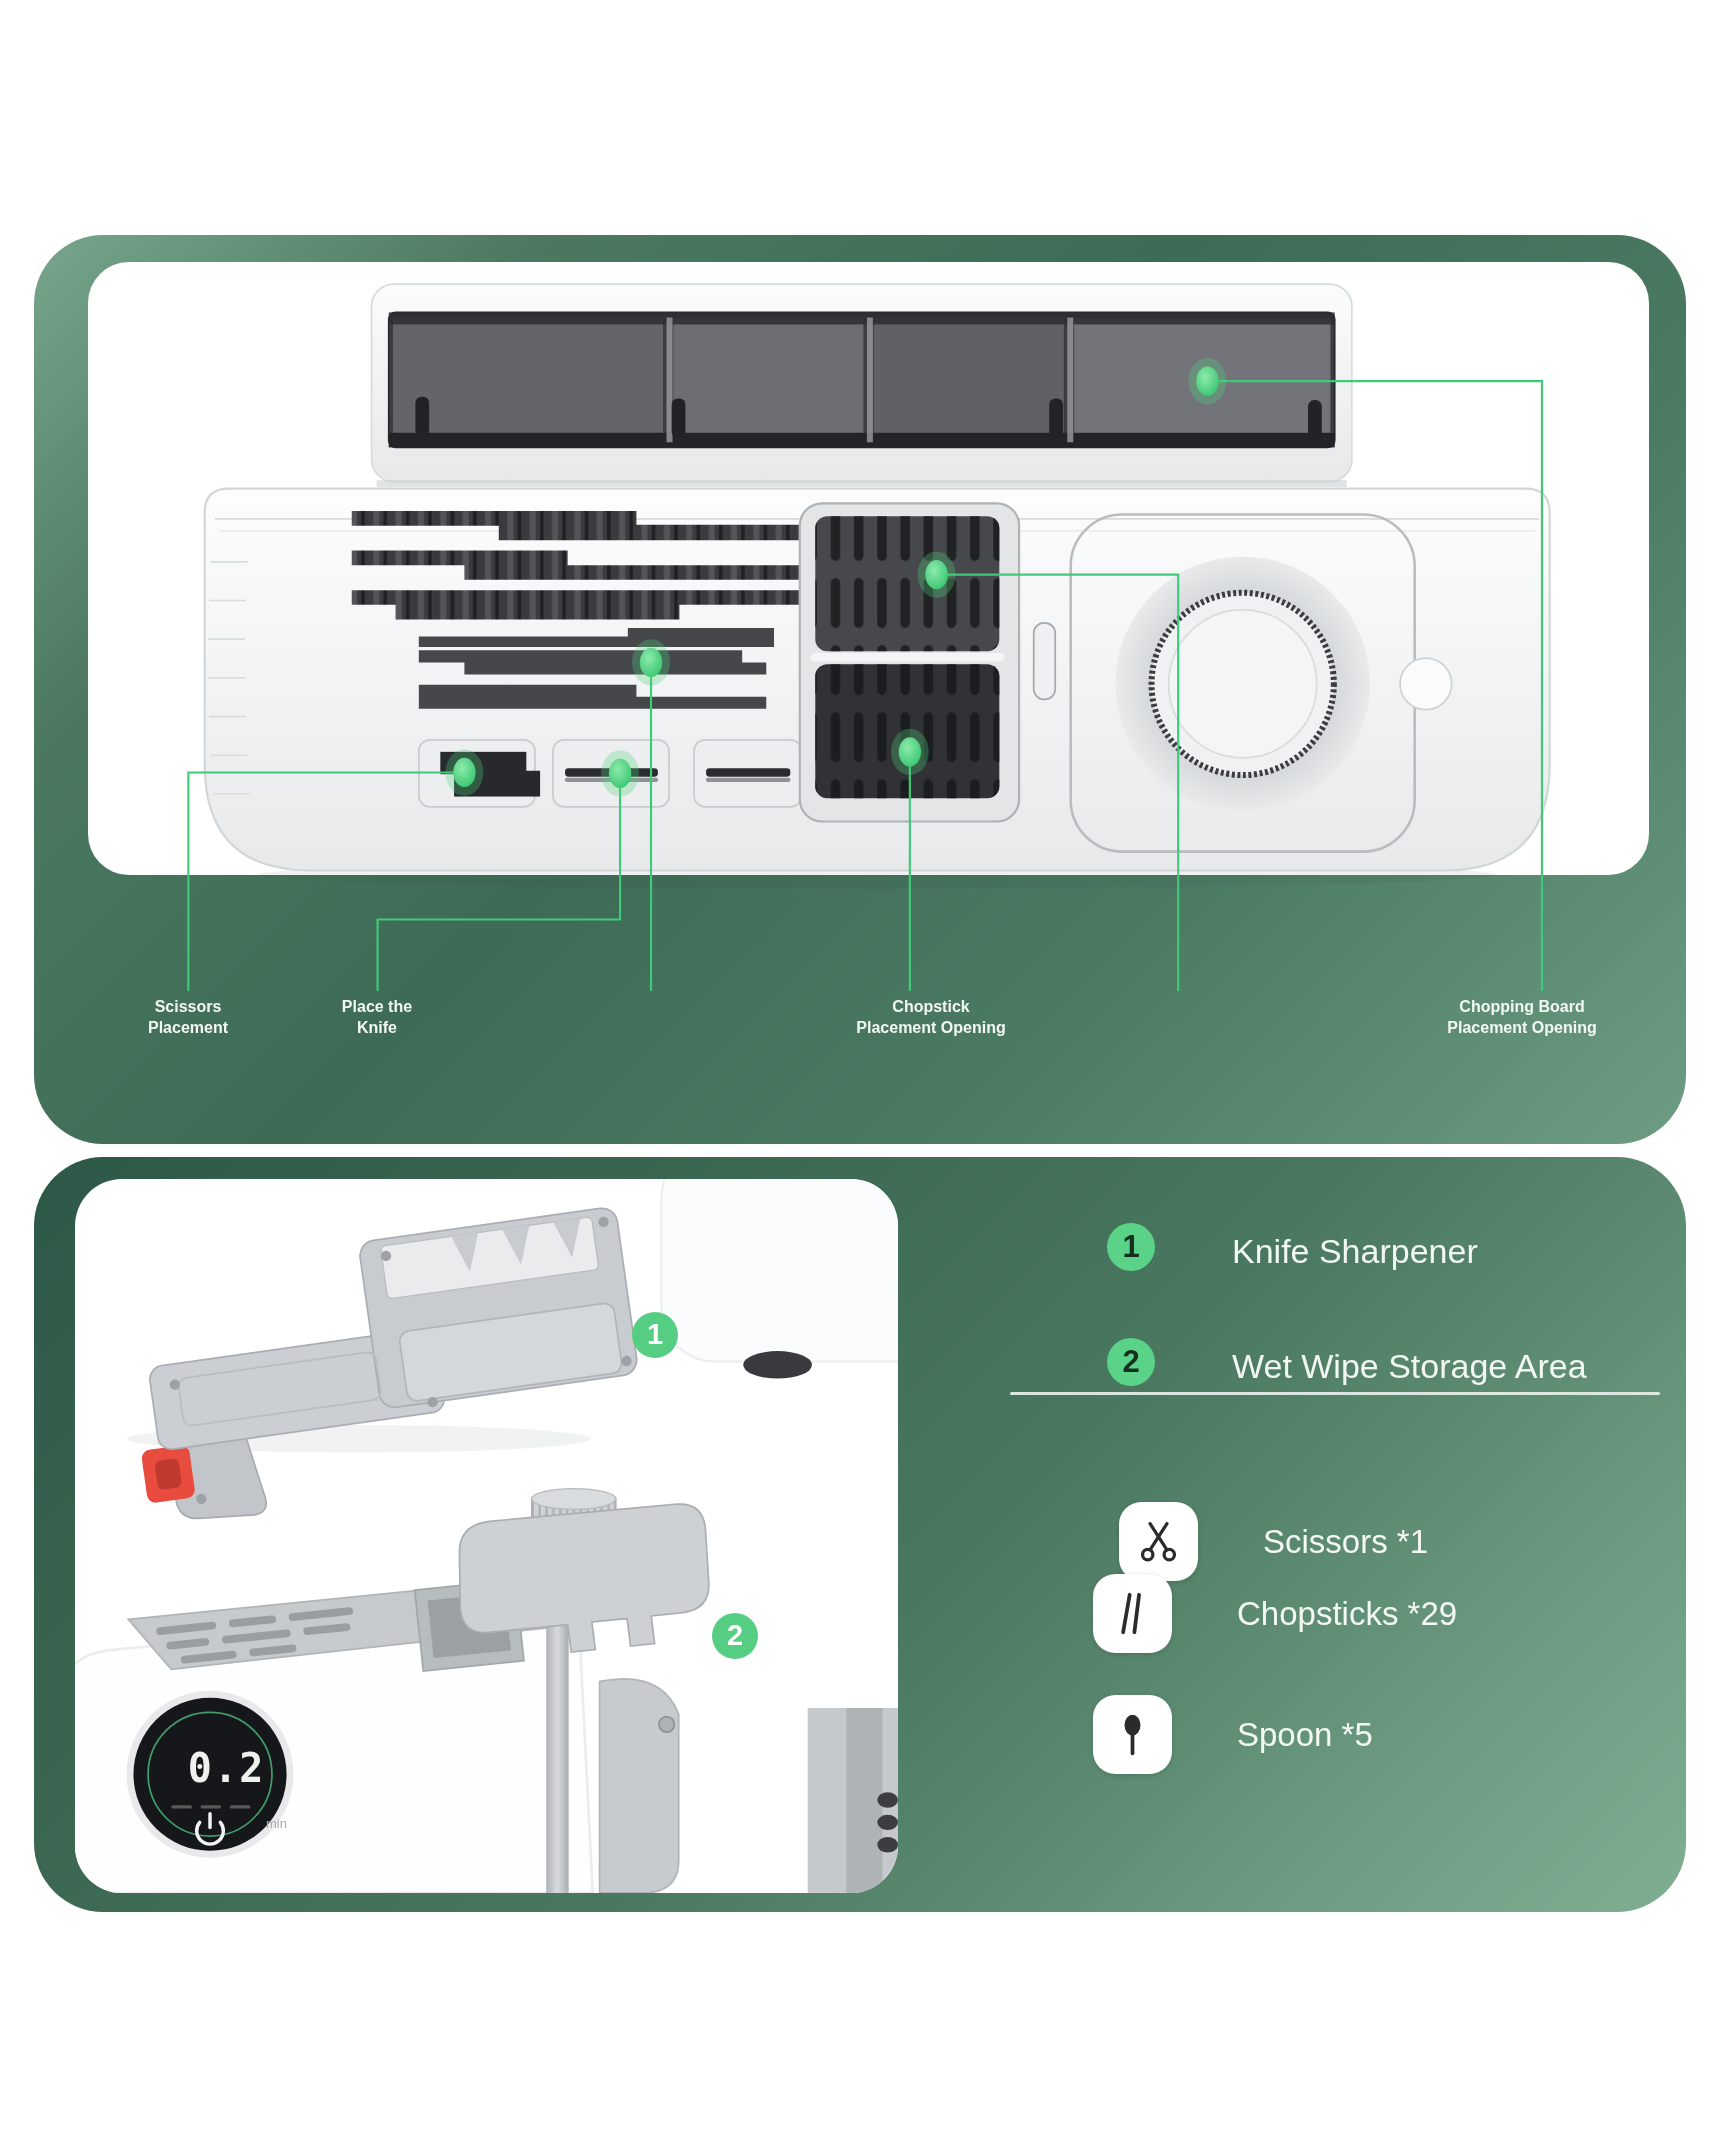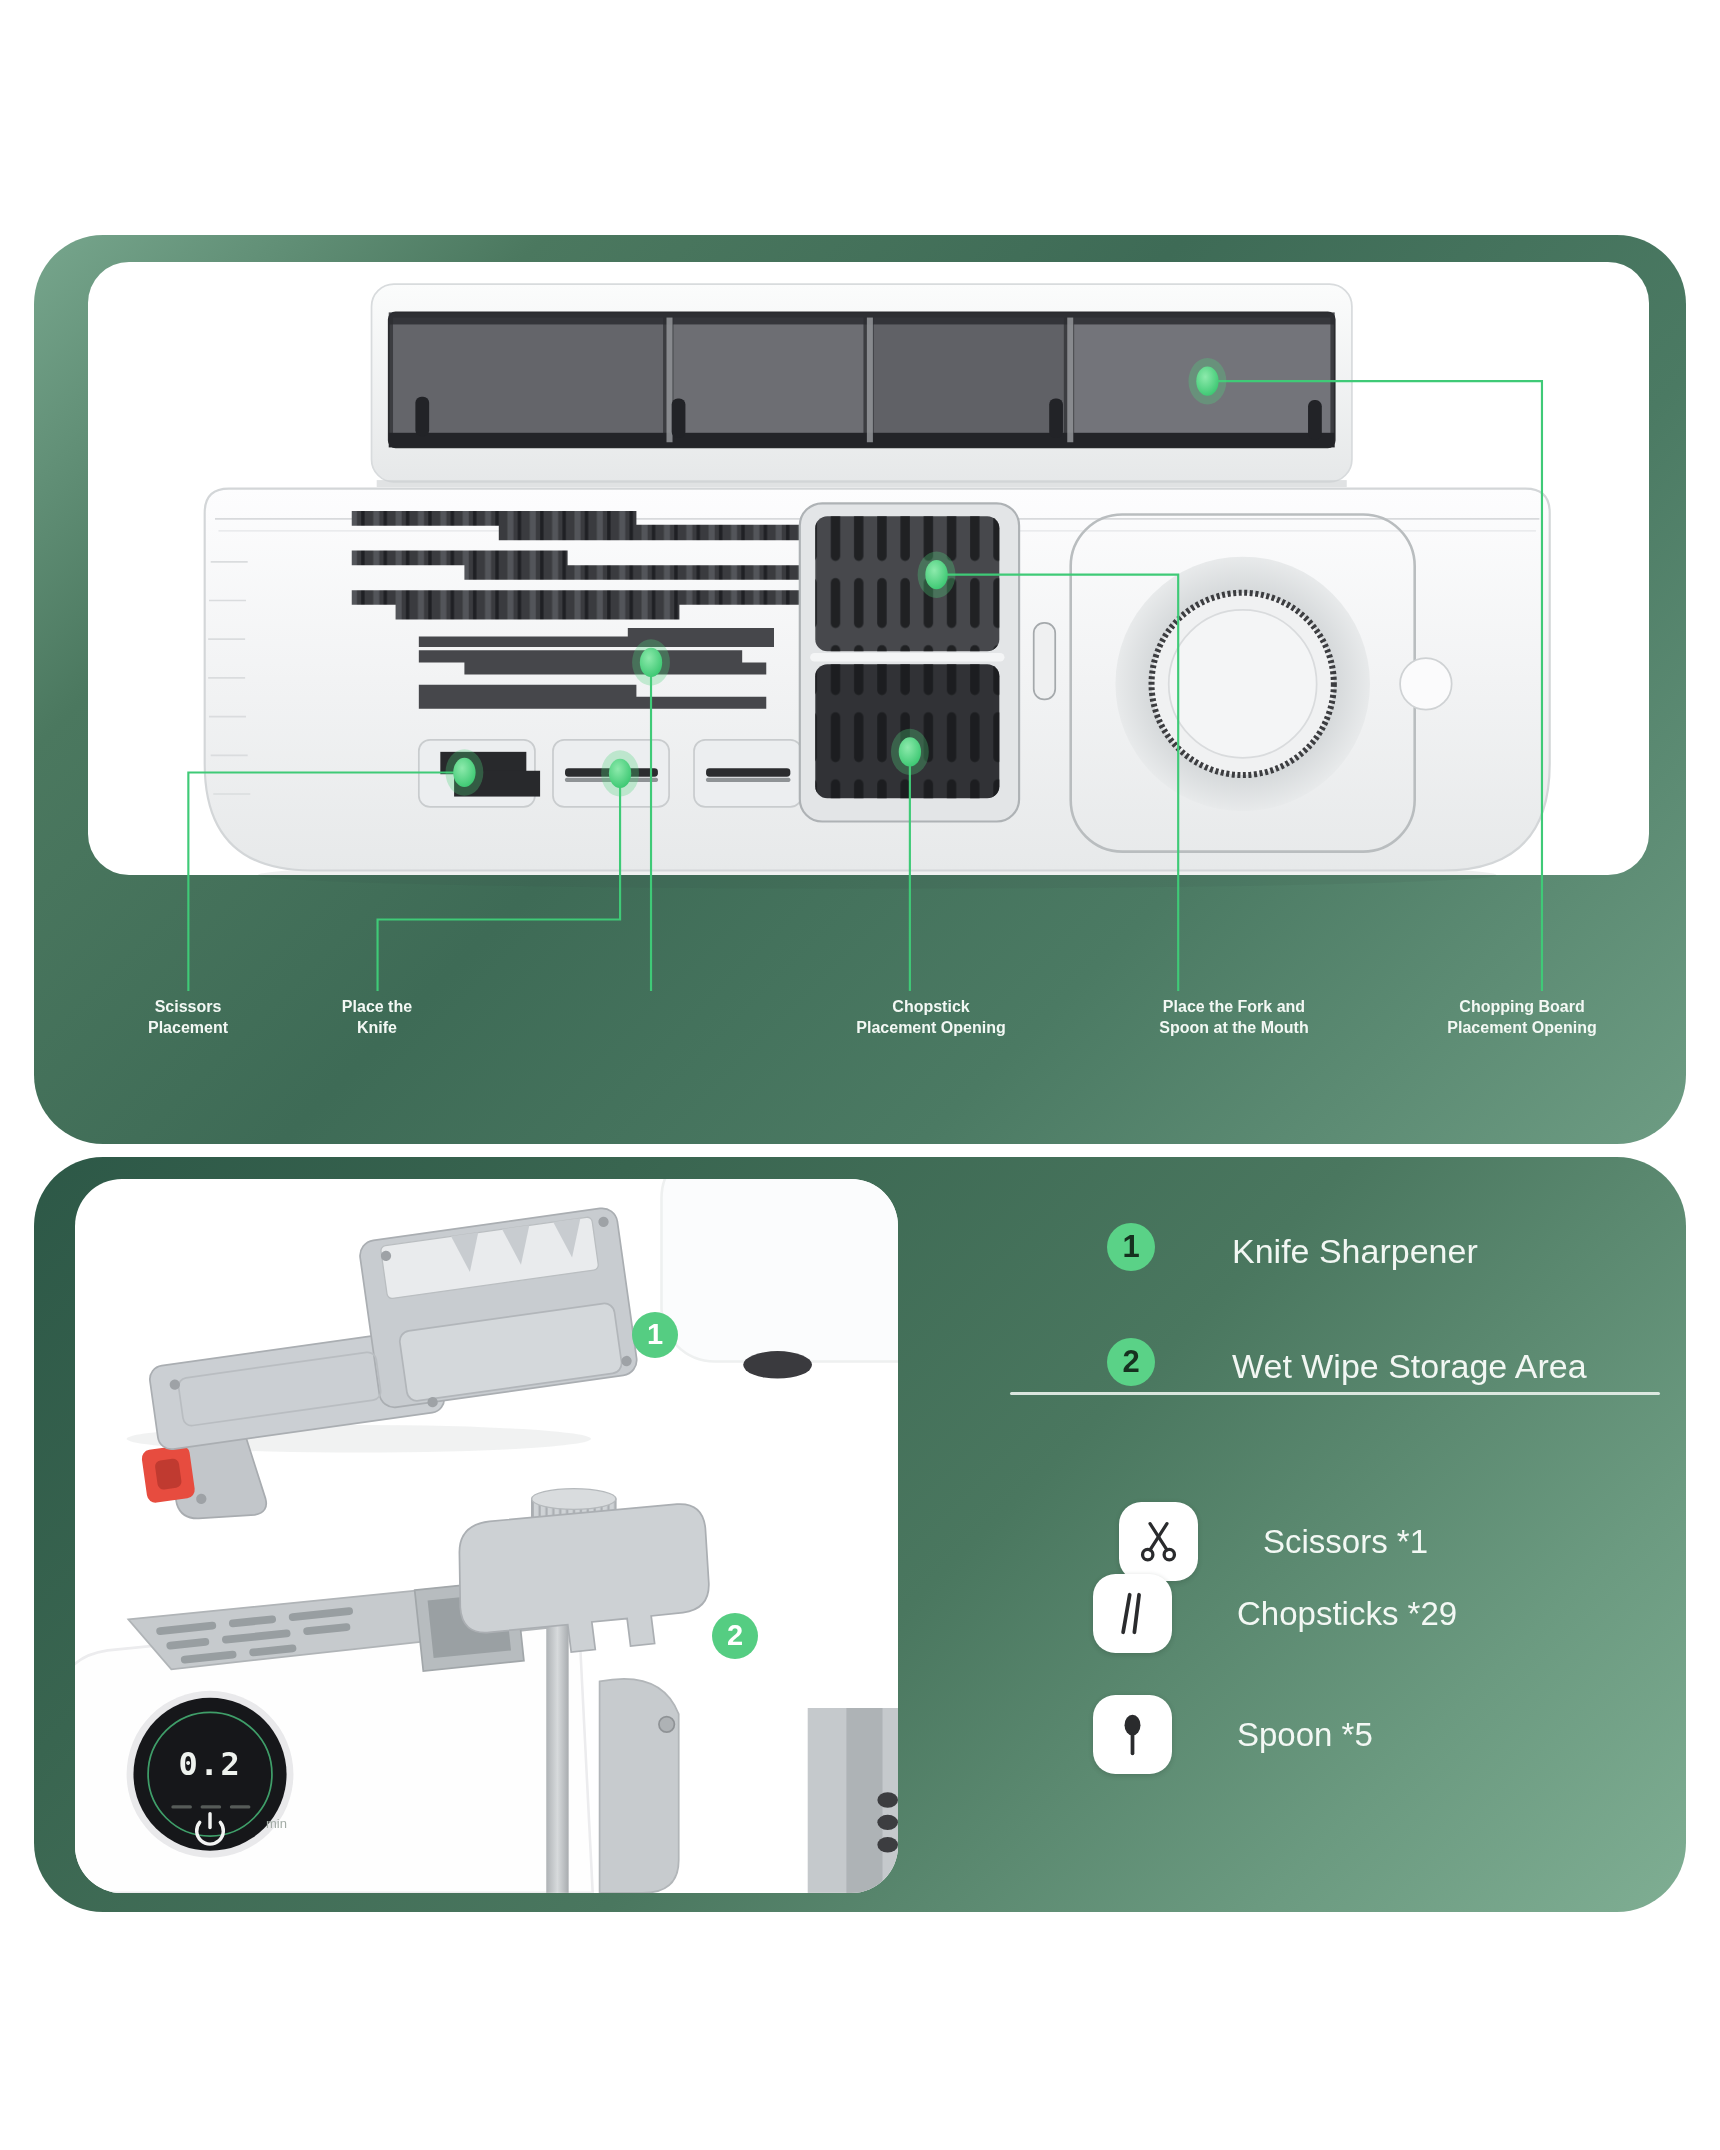--- a/index.html
+++ b/index.html
@@ -11,22 +11,22 @@
   .bottom-panel{top:1157px;height:755px;
     background:linear-gradient(135deg,#2d5847 0%,#396550 25%,#4a775f 55%,#6b9a80 82%,#7fae93 100%);}
   .white-stage{position:absolute;left:54px;top:27px;width:1561px;height:613px;border-radius:41px;background:#ffffff;}
   .top-overlay{position:absolute;left:0;top:0;pointer-events:none;}
   .callout-label{position:absolute;top:761px;transform:translateX(-50%);text-align:center;
     color:#f3f8f4;font-size:16px;font-weight:bold;line-height:1.32;white-space:pre-line;}
   .photo-panel{position:absolute;left:41px;top:21.5px;width:823px;height:714px;border-radius:47px;
     background:#ffffff;overflow:hidden;}
   .photo-badge{position:absolute;width:46px;height:46px;border-radius:50%;background:#55cd82;
     color:#ffffff;font-size:29px;font-weight:bold;display:flex;align-items:center;justify-content:center;}
-  .display-value{position:absolute;left:80px;top:566px;width:110px;text-align:center;
-    font-family:"DejaVu Sans Mono",monospace;font-weight:bold;font-size:32px;letter-spacing:1.7px;color:#eef2ee;}
+  .display-value{position:absolute;left:80px;top:566px;width:110px;text-align:right;
+    font-family:"DejaVu Sans Mono",monospace;font-weight:bold;font-size:40px;letter-spacing:1.7px;color:#eef2ee;}
   .display-unit{position:absolute;left:191px;top:597px;font-size:13px;color:#a3aca6;margin-top:40px;}
   .legend-row{position:absolute;left:1073px;display:flex;align-items:center;gap:77px;}
   .legend-row.r0{top:66px;} .legend-row.r1{top:181px;}
   .legend-num{width:48px;height:48px;border-radius:50%;background:#5ad287;color:#16301f;
     font-size:31px;font-weight:bold;display:flex;align-items:center;justify-content:center;flex:0 0 auto;}
   .legend-label{color:#f2f7f3;font-size:34px;white-space:nowrap;margin-top:8px;}
   .divider{position:absolute;left:976px;top:235px;width:650px;height:2.6px;background:#eaf2ec;opacity:.9;border-radius:1.7px;}
   .content-row{position:absolute;left:1059px;display:flex;align-items:center;gap:65px;}
   .content-row.c0{top:249px;} .content-row.c1{top:345px;padding-left:26px;} .content-row.c2{top:417px;}
   .content-row.c3{top:538px;} .content-row.c4{top:634px;}
@@ -182,22 +182,20 @@
           </g>
       </g>
     </svg>
 
     <div class="callout-label" style="left:154px;width:198px">Scissors
 Placement</div>
     <div class="callout-label" style="left:343px;width:172px">Place the
 Knife</div>
     <div class="callout-label" style="left:897px;width:297px">Chopstick
 Placement Opening</div>
-    <div class="callout-label" style="left:1200px;width:318px">Place the Fork and
-Spoon at the Mouth</div>
     <div class="callout-label" style="left:1488px;width:301px">Chopping Board
 Placement Opening</div>
   </section>
 
   <section class="panel bottom-panel">
 
     <div class="photo-panel">
       <svg width="823" height="714" viewBox="0 0 957 830">
         <defs>
           <linearGradient id="poleG" x1="0" y1="0" x2="1" y2="0">

